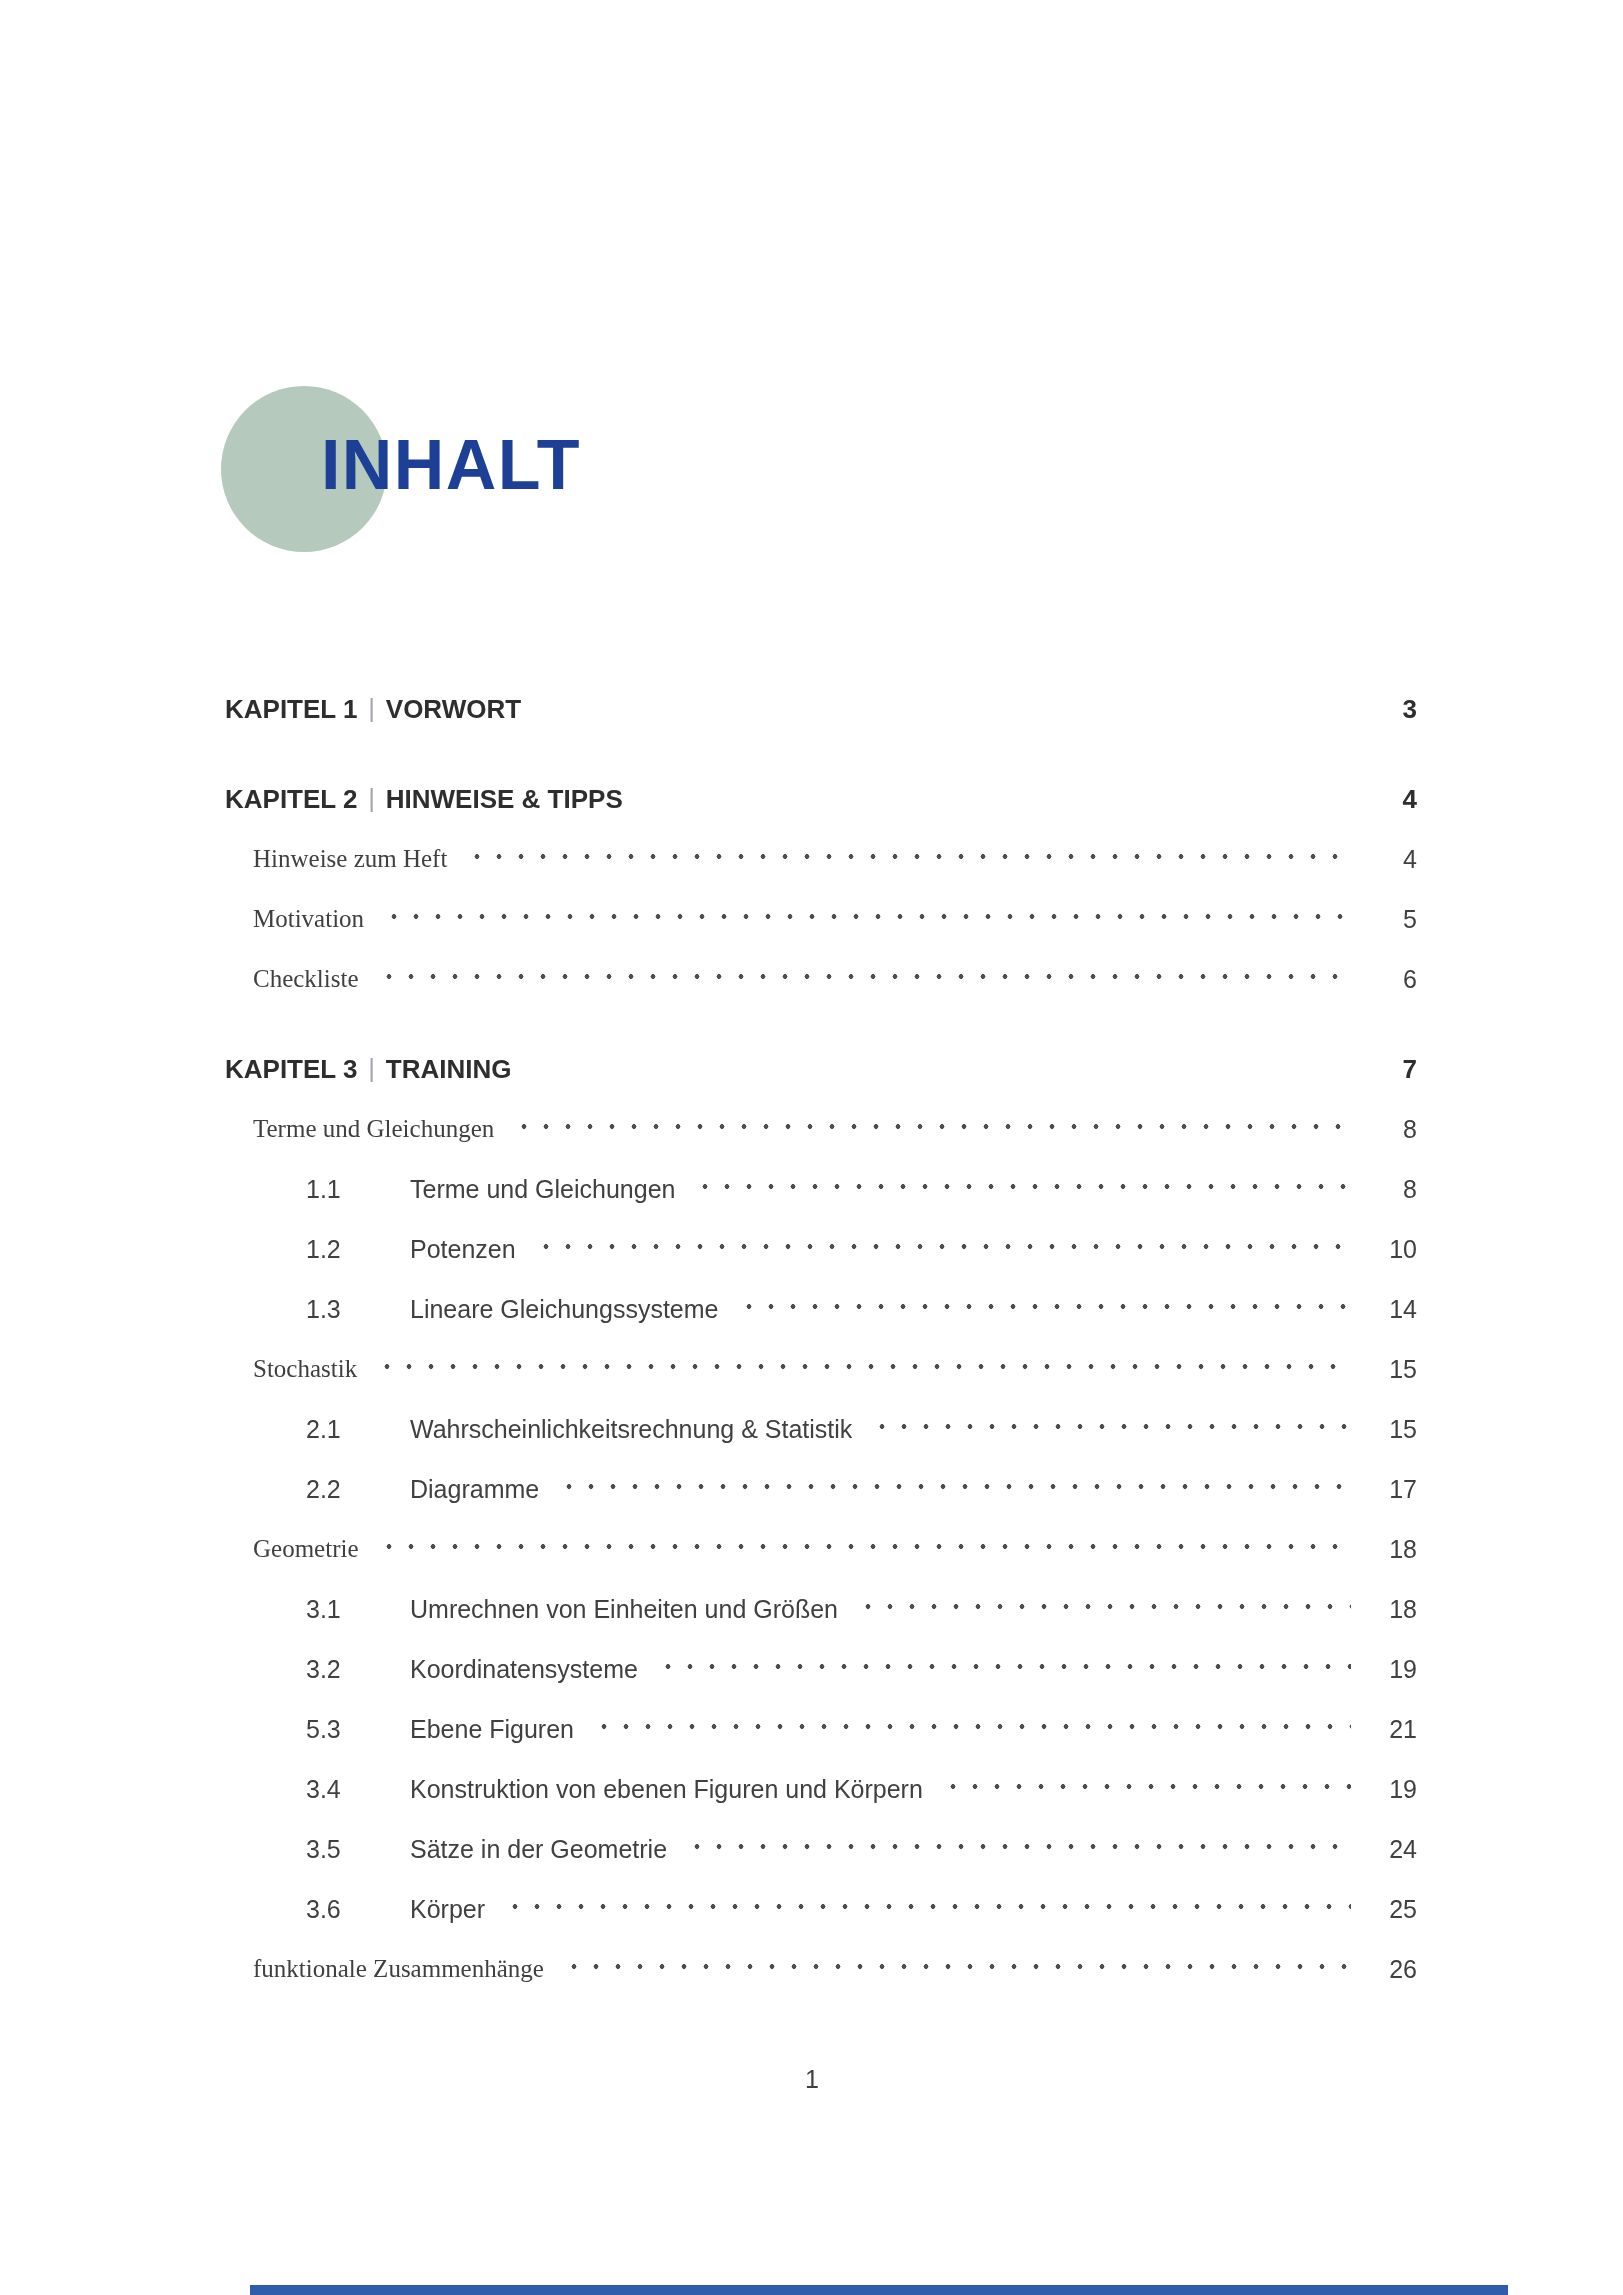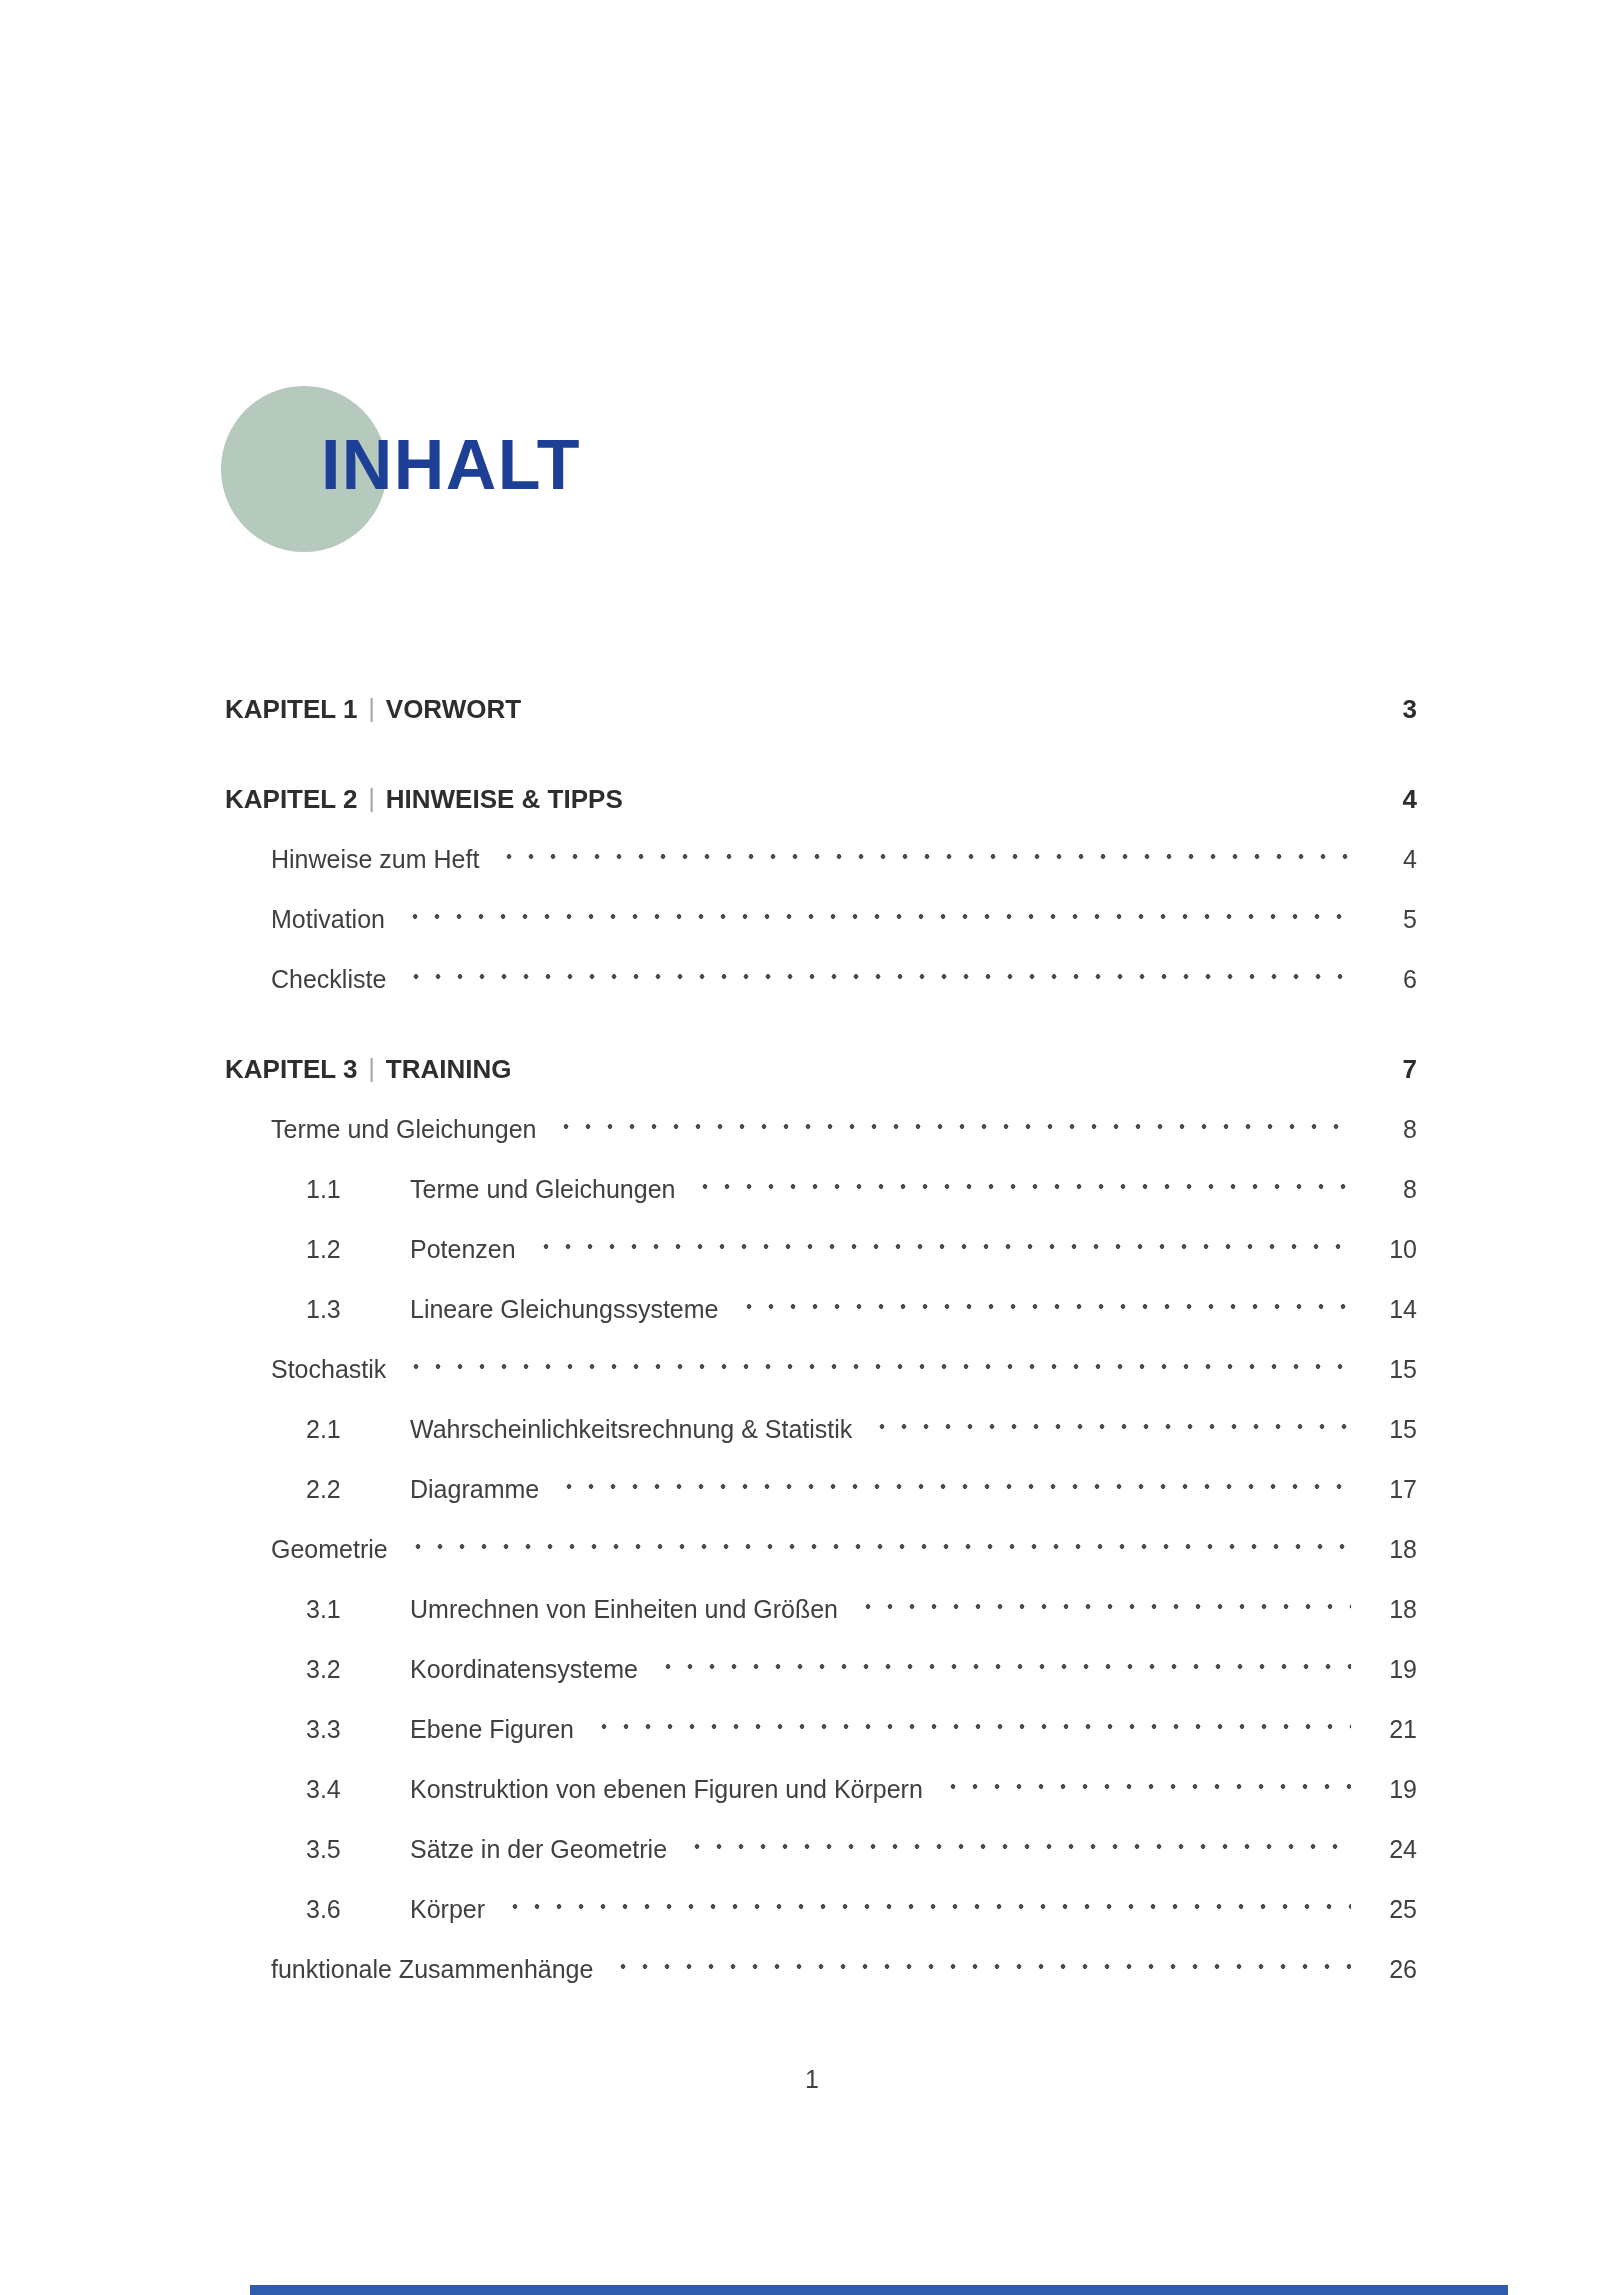--- a/index.html
+++ b/index.html
@@ -33,21 +33,21 @@
     display: flex; align-items: center;
     height: 60px;
     font-size: 25px; color: #404040;
     white-space: nowrap;
   }
   .row.chapter {
     margin-top: 30px;
     font-weight: bold; font-size: 26px; color: #2e2e2e;
   }
   .ch-sep { color: #a3a8ae; font-weight: 400; margin: 0 10.8px; position: relative; top: -0.7px; }
-  .row.section > .title { margin-left: 46px; }
+  .row.section > .title { margin-left: 28px; font-family: Liberation Serif, serif; }
   .row.subsection > .num { margin-left: 81px; width: 104px; }
   .pg { margin-left: 17.6px; min-width: 43px; text-align: right; }
   .spacer { flex: 1; }
   .dots {
     flex: 1;
     height: 7.4px;
     margin: 0 5.4px 5.4px 19px;
     background-image: radial-gradient(circle, #4d4d4d 2.2px, transparent 2.7px);
     background-size: 22px 7.4px;
     background-repeat: repeat-x;
@@ -180,21 +180,21 @@
     </div>
 
     <div class="row subsection">
       <span class="num">3.2</span>
       <span class="title">Koordinatensysteme</span>
       <span class="dots"></span>
       <span class="pg">19</span>
     </div>
 
     <div class="row subsection">
-      <span class="num">3.3</span>
+      <span class="num">5.3</span>
       <span class="title">Ebene Figuren</span>
       <span class="dots"></span>
       <span class="pg">21</span>
     </div>
 
     <div class="row subsection">
       <span class="num">3.4</span>
       <span class="title">Konstruktion von ebenen Figuren und Körpern</span>
       <span class="dots"></span>
       <span class="pg">19</span>

